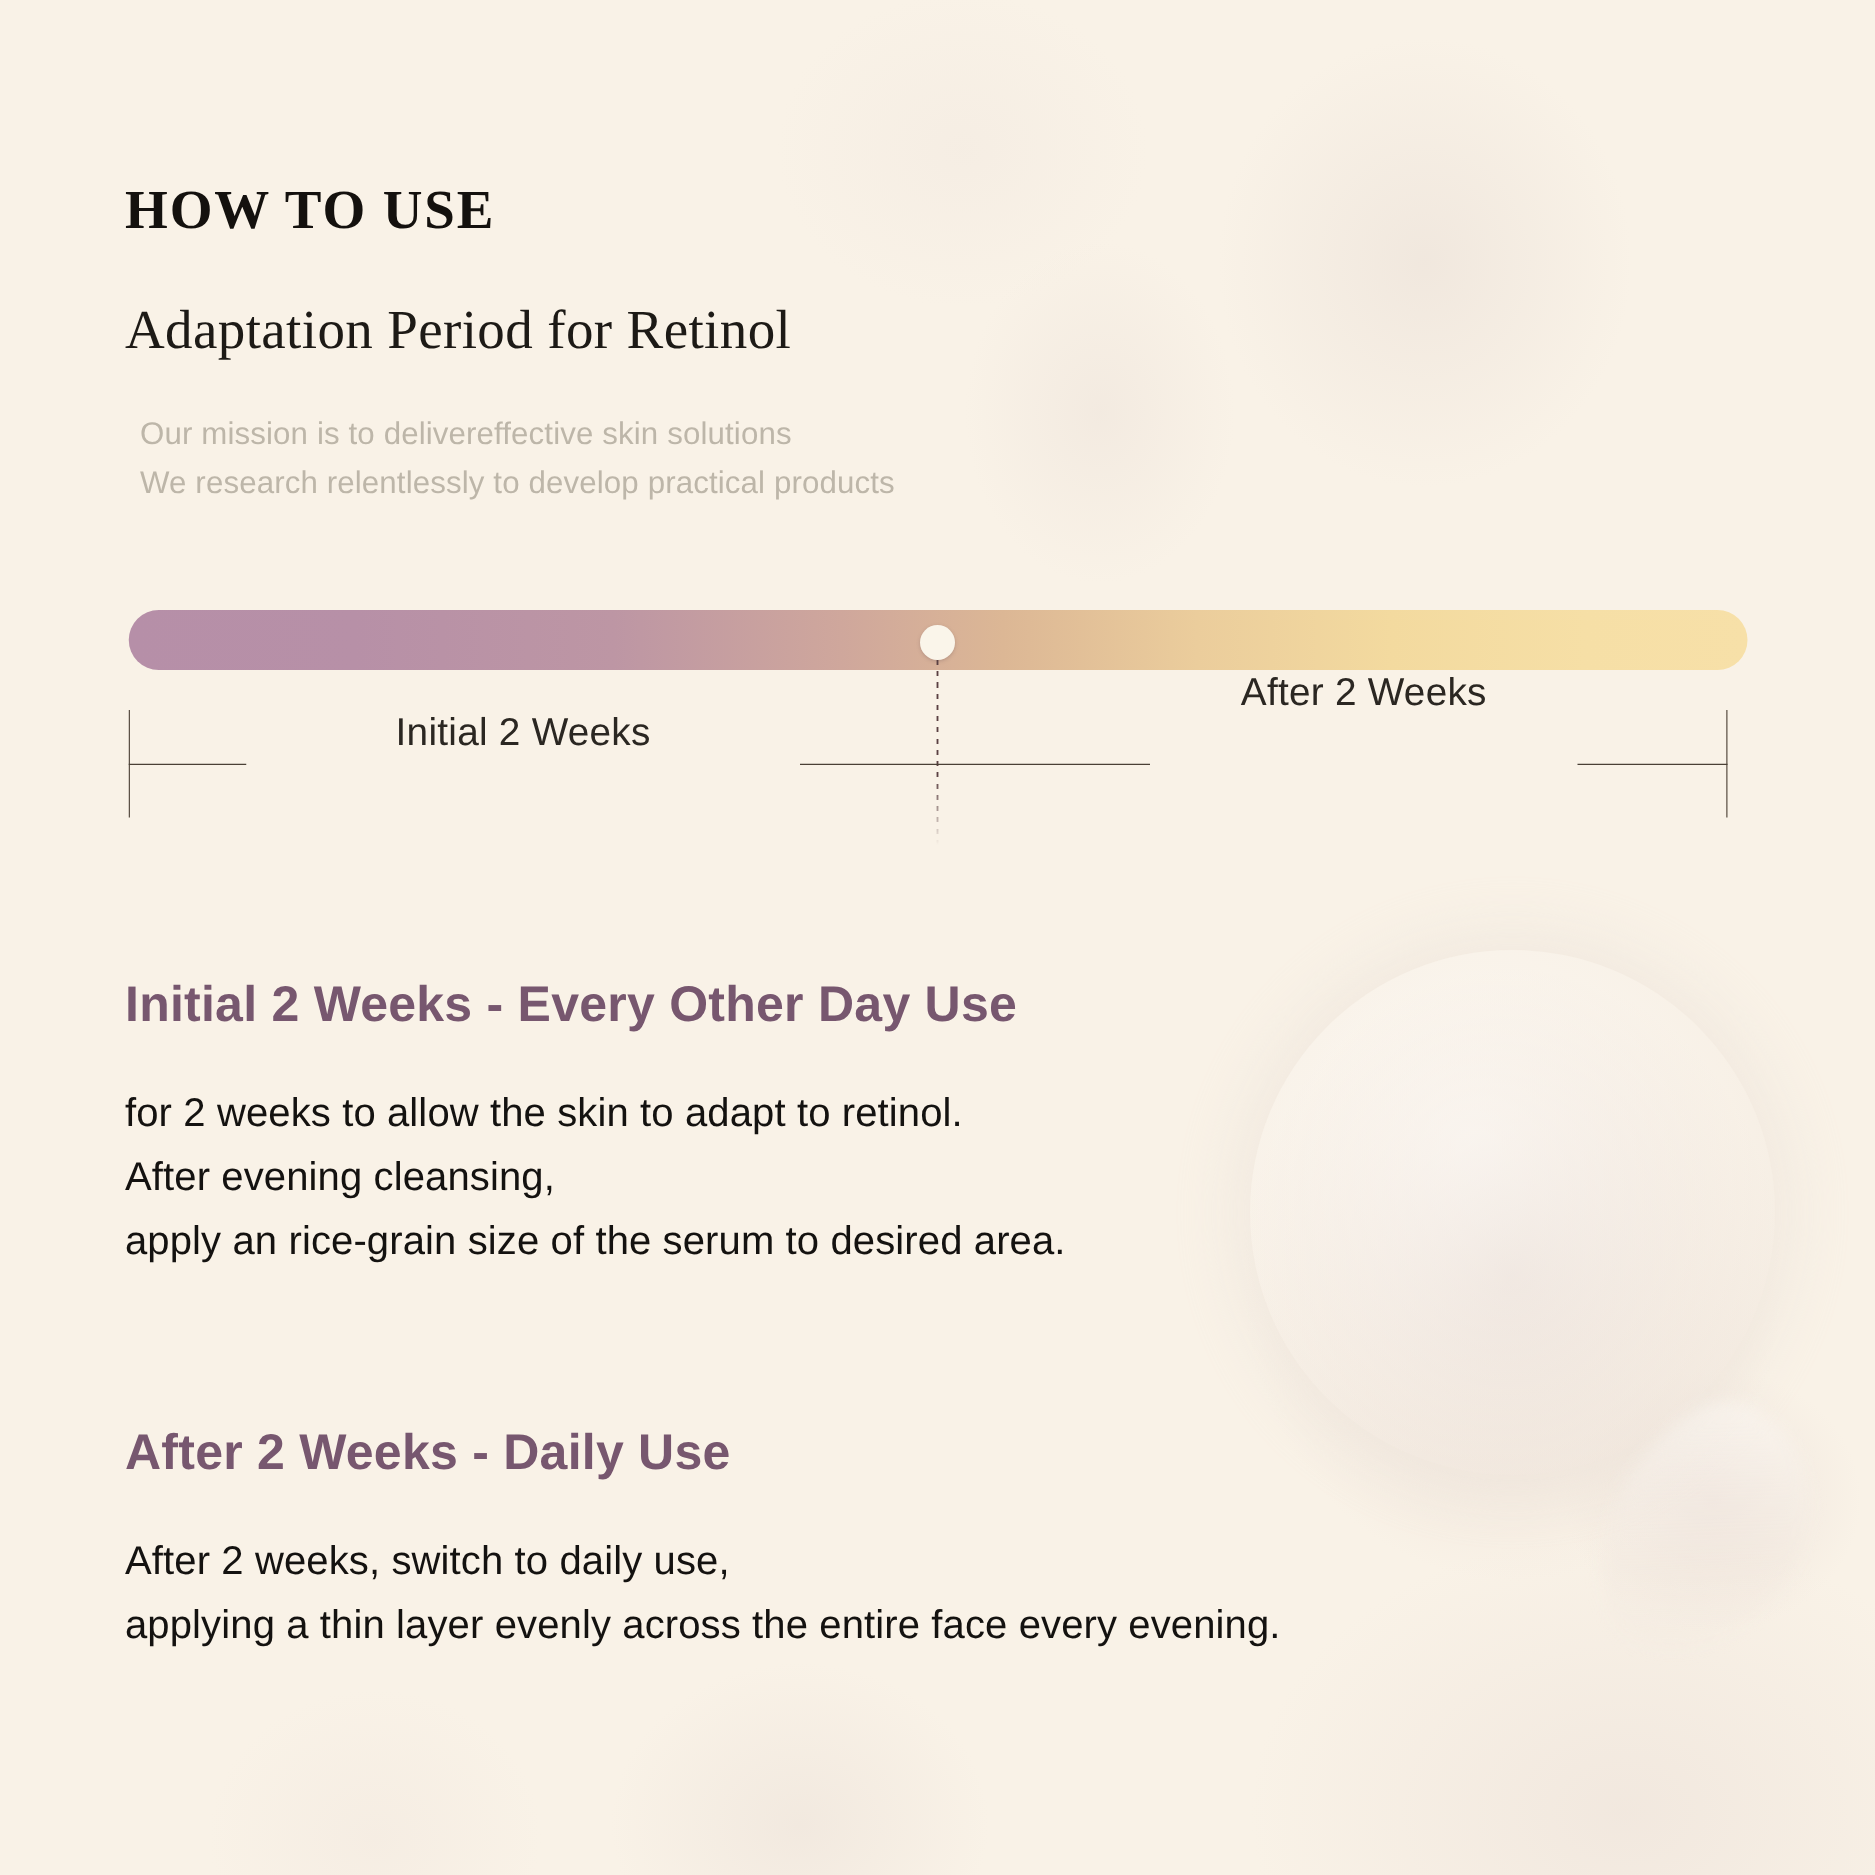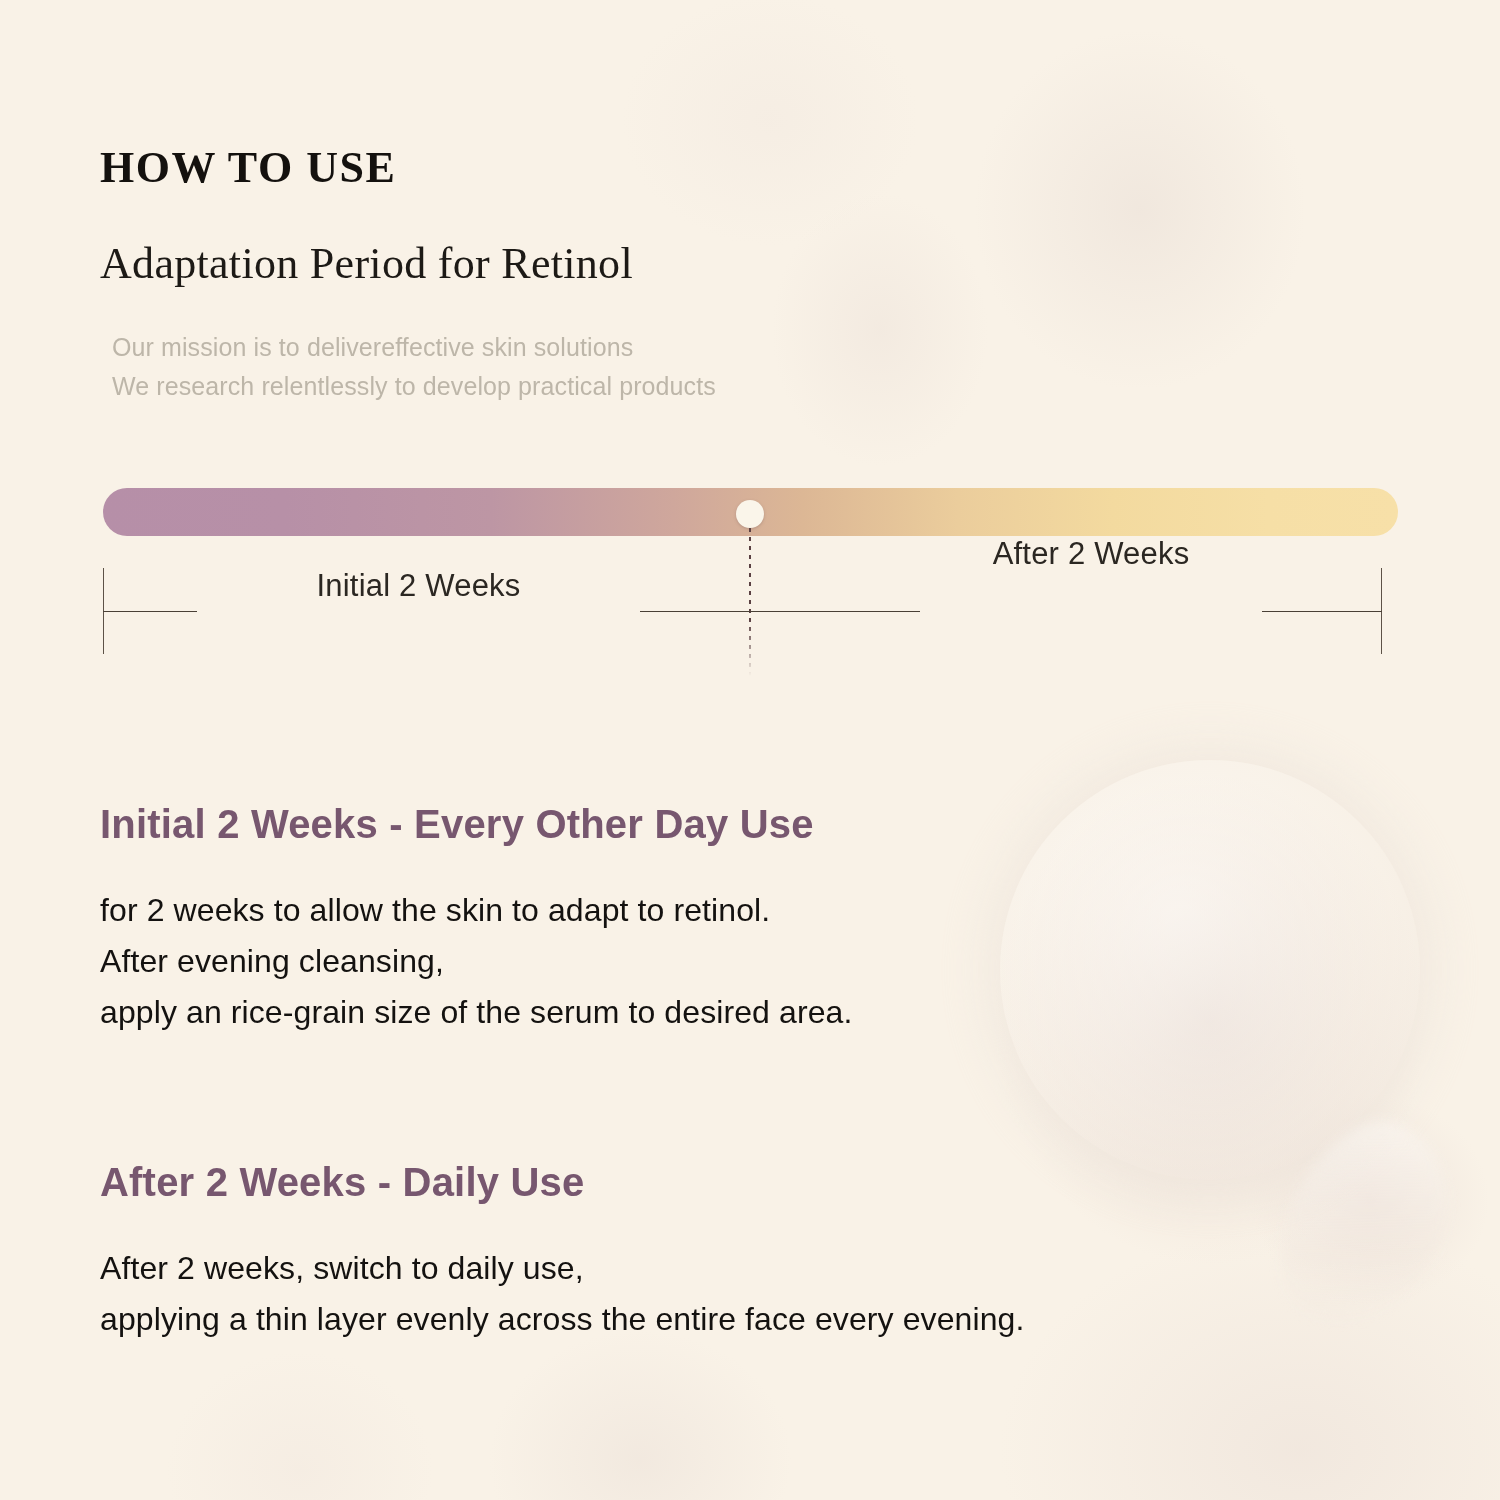--- a/index.html
+++ b/index.html
@@ -148,21 +148,20 @@
 
   
   .section { position:absolute; left:100px; }
 
   .sec-head {
     font-size:40px;
     font-weight:700;
     color:#77576f;
     letter-spacing:0.2px;
     white-space:nowrap;
-    margin-top:20px;
   }
 
   .sec-body { margin-top:38px; }
   .sec-line {
     font-size:32px;
     line-height:51px;
     color:#141210;
     letter-spacing:0.1px;
     white-space:nowrap;
   }

